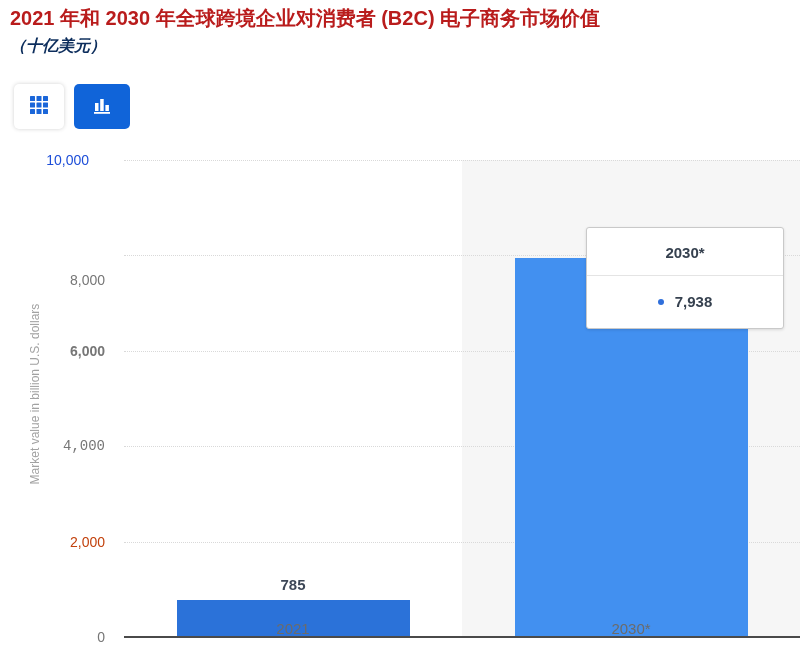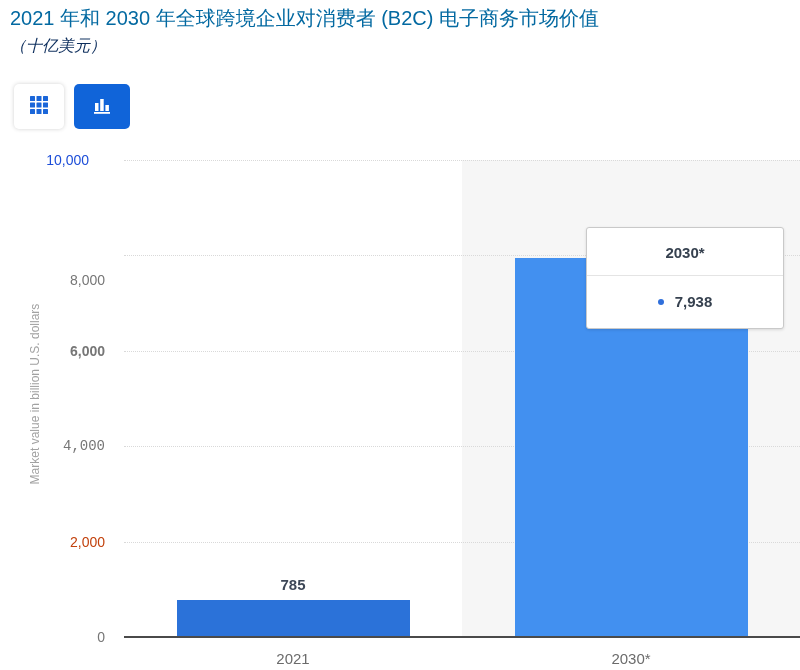--- a/index.html
+++ b/index.html
@@ -1,25 +1,25 @@
 <!DOCTYPE html>
 <html><head>
 <meta charset="utf-8">
 <style>
   * { margin: 0; padding: 0; box-sizing: border-box; }
   html, body { width: 800px; height: 670px; background: #ffffff; overflow: hidden; }
   body { font-family: "Liberation Sans", "DejaVu Sans", sans-serif; position: relative; }
 
   .page-title {
     position: absolute; left: 10px; top: 6px; width: 780px;
-    font-size: 20px; font-weight: normal; color: #0369a1; line-height: 1.2;
+    font-size: 20px; font-weight: bold; color: #b91c1c; line-height: 1.2;
   }
   .page-subtitle {
     position: absolute; left: 10px; top: 36px;
-    font-size: 16px; font-style: italic; color: #0c2d5c;
+    font-size: 16px; font-style: italic; color: #0c2d5c; font-weight: bold;
   }
 
   .toolbar { position: absolute; left: 14px; top: 84px; display: flex; gap: 10px; }
   .view-btn {
     width: 50px; height: 45px; border-radius: 5px; border: none; cursor: pointer;
     display: flex; align-items: center; justify-content: center;
   }
   .view-btn.inactive {
     background: #ffffff; box-shadow: 0 0 4px rgba(0,0,0,0.18); color: #1a66d9;
   }
@@ -46,21 +46,21 @@
   .bar { position: absolute; z-index: 2; }
   .bar-label {
     position: absolute; text-align: center; font-size: 15px; font-weight: bold;
     color: #3d4757; z-index: 3;
   }
   .axis-line {
     position: absolute; left: 124px; width: 676px; top: 496px; height: 2px;
     background: #4a4a4a; z-index: 4;
   }
   .xtick {
-    position: absolute; top: 510px; text-align: center;
+    position: absolute; top: 480px; text-align: center;
     font-size: 15px; color: #6b6b6b; z-index: 2;
   }
 
   .tooltip {
     position: absolute; left: 586px; top: 87px; width: 198px;
     background: #ffffff; border: 1px solid #c9c9c9; border-radius: 3px;
     box-shadow: 0 1px 3px rgba(0,0,0,0.12); z-index: 10;
   }
   .tooltip-header {
     text-align: center; font-size: 15px; font-weight: bold; color: #36414f;

